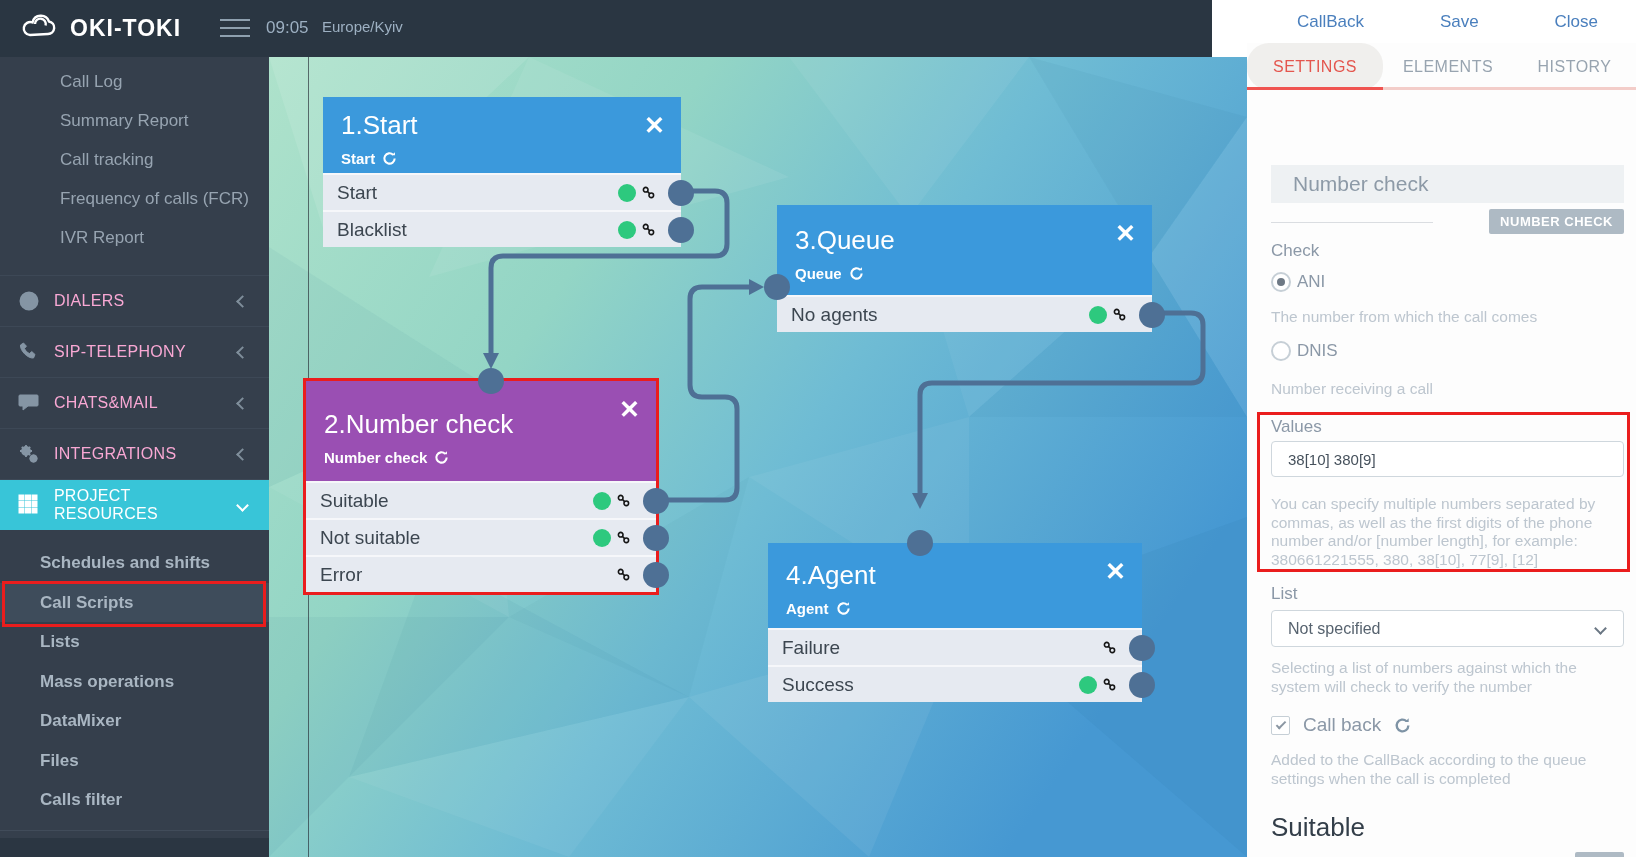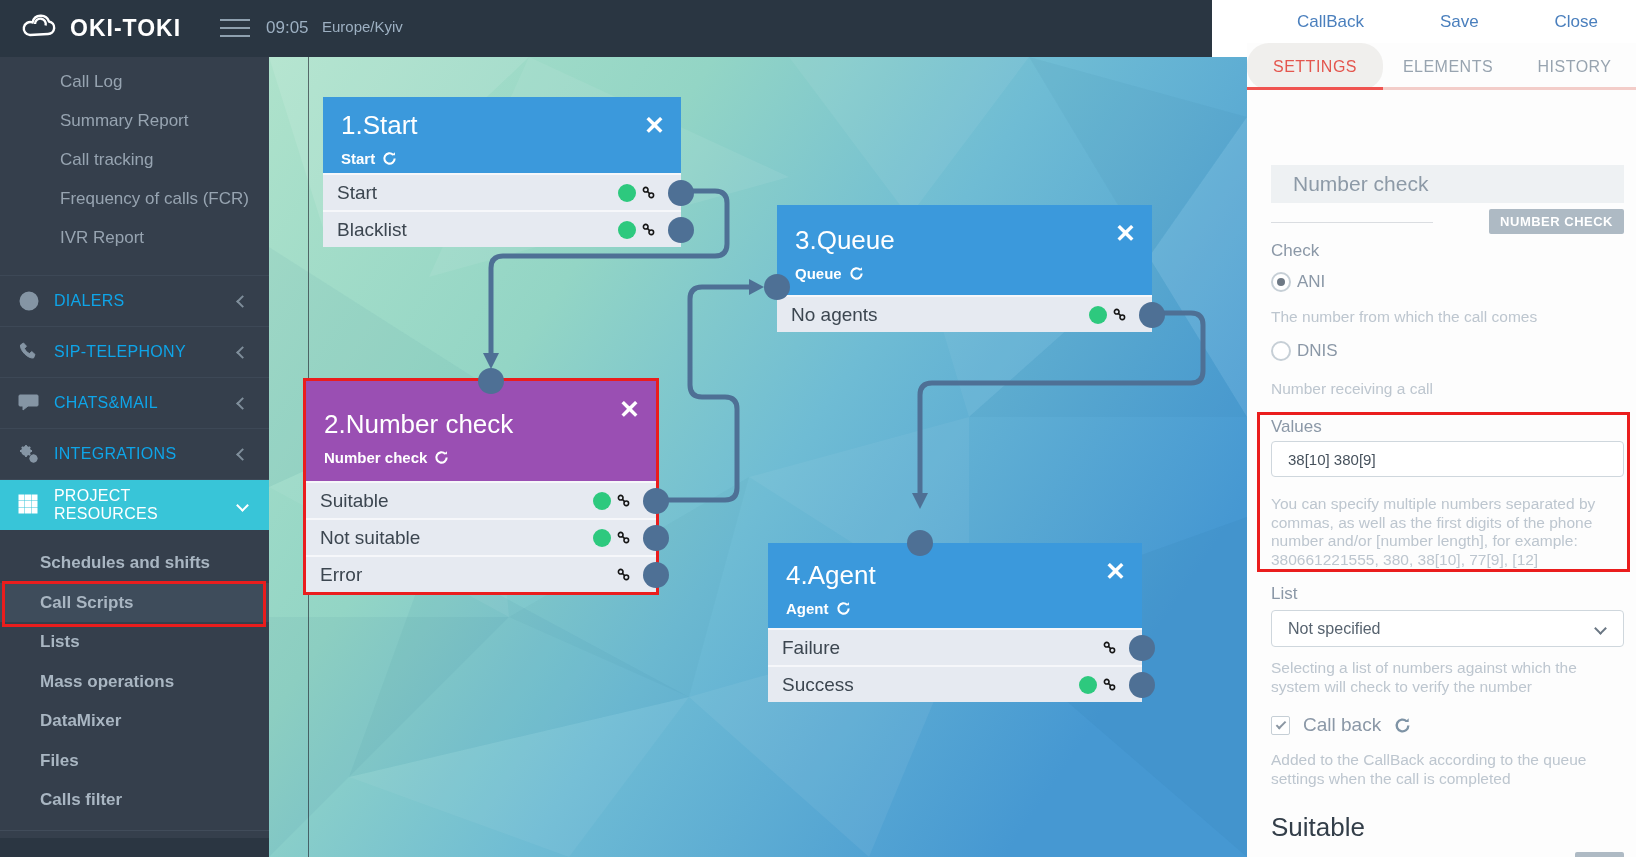--- a/index.html
+++ b/index.html
@@ -14,21 +14,21 @@
   #burger div { height:2px; background:#8ea0af; margin-bottom:6px; }
   #clock { position:absolute; left:266px; top:18px; color:#9db0c2; font-size:17px; }
   #tz { position:absolute; left:322px; top:18px; color:#9db0c2; font-size:15px; }
 
   
   #sidebar { position:absolute; left:0; top:57px; width:269px; height:800px; background:#353f4c; }
   .rep-item { height:39px; line-height:39px; padding-left:60px; color:#97a4b1; font-size:17px; cursor:pointer; }
   #reports { padding-top:5px; }
   #sections { position:absolute; top:218px; width:269px; }
   .section { height:51px; display:flex; align-items:center; padding-left:18px;
-    border-top:1px solid #3d4856; color:#0ea5e9; font-size:16px; letter-spacing:.3px; cursor:pointer; }
+    border-top:1px solid #3d4856; color:#f9a8d4; font-size:16px; letter-spacing:.3px; cursor:pointer; }
   .section .s-icon { width:22px; height:22px; margin-right:14px; }
   .section svg { fill:#8595a4; stroke:#8595a4; }
   .section.active { background:#38c5d8; color:#fff; }
   .section.active svg { fill:#fff; stroke:#fff; }
   .chev { margin-left:auto; margin-right:22px; width:9px; height:9px;
     border-left:2px solid #7f8e9b; border-bottom:2px solid #7f8e9b; transform:rotate(45deg); }
   .chev.down { transform:rotate(-45deg); border-color:#fff; }
   #resources { position:absolute; top:486px; width:269px; }
   .res-item { height:39.5px; line-height:39.5px; padding-left:40px; color:#a9b6c2;
     font-weight:bold; font-size:17px; cursor:pointer; }

